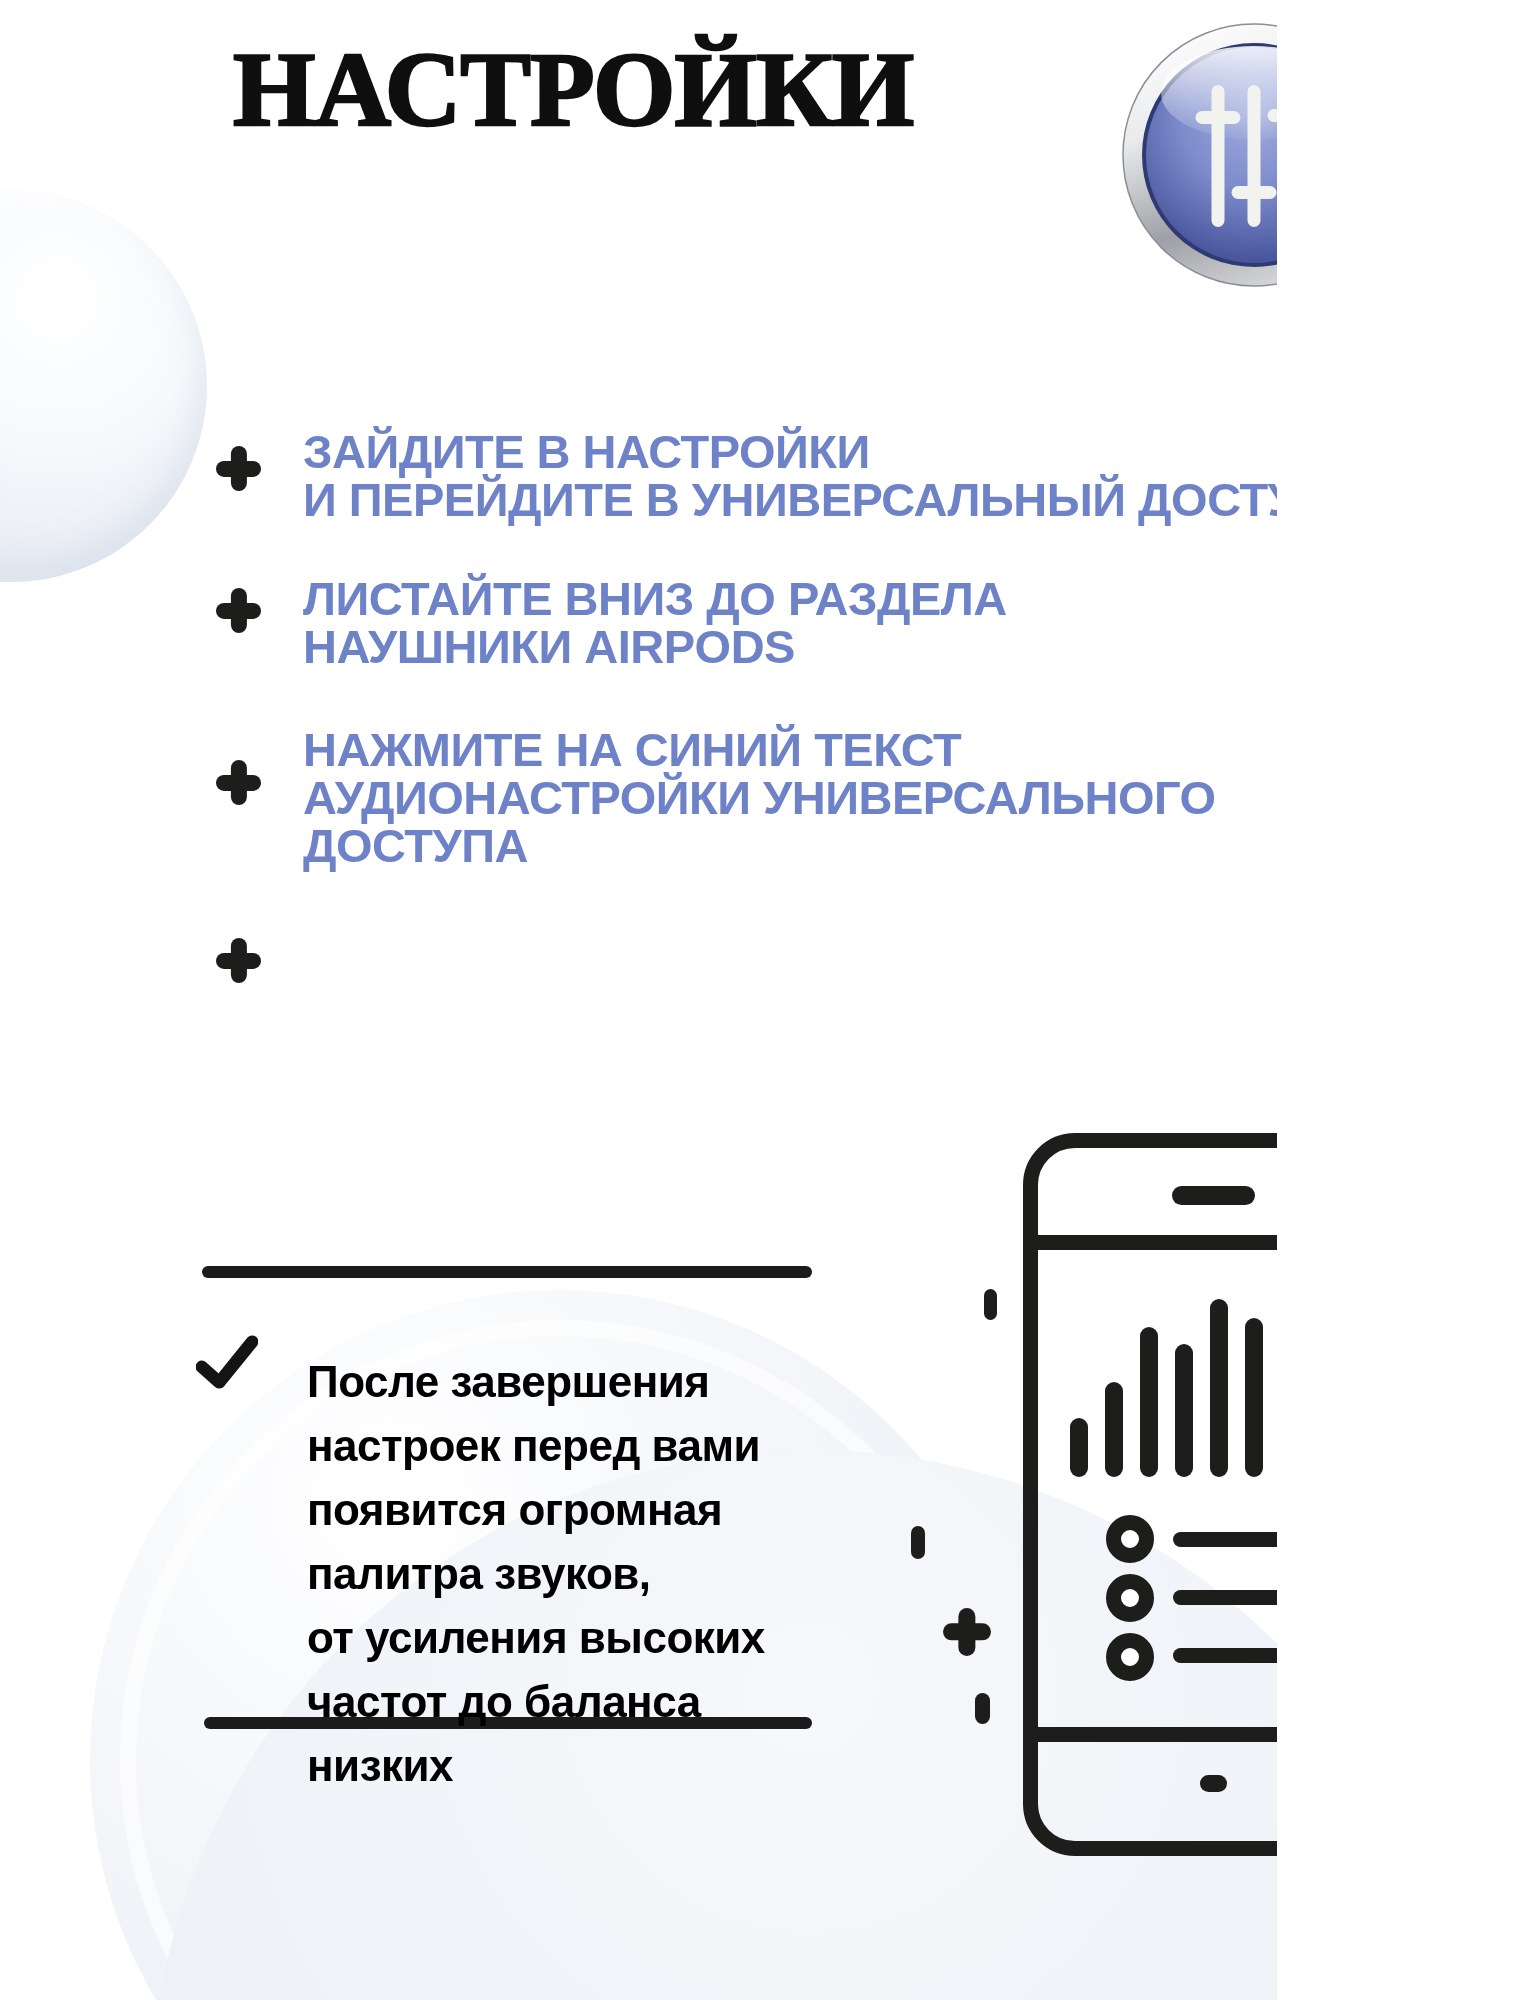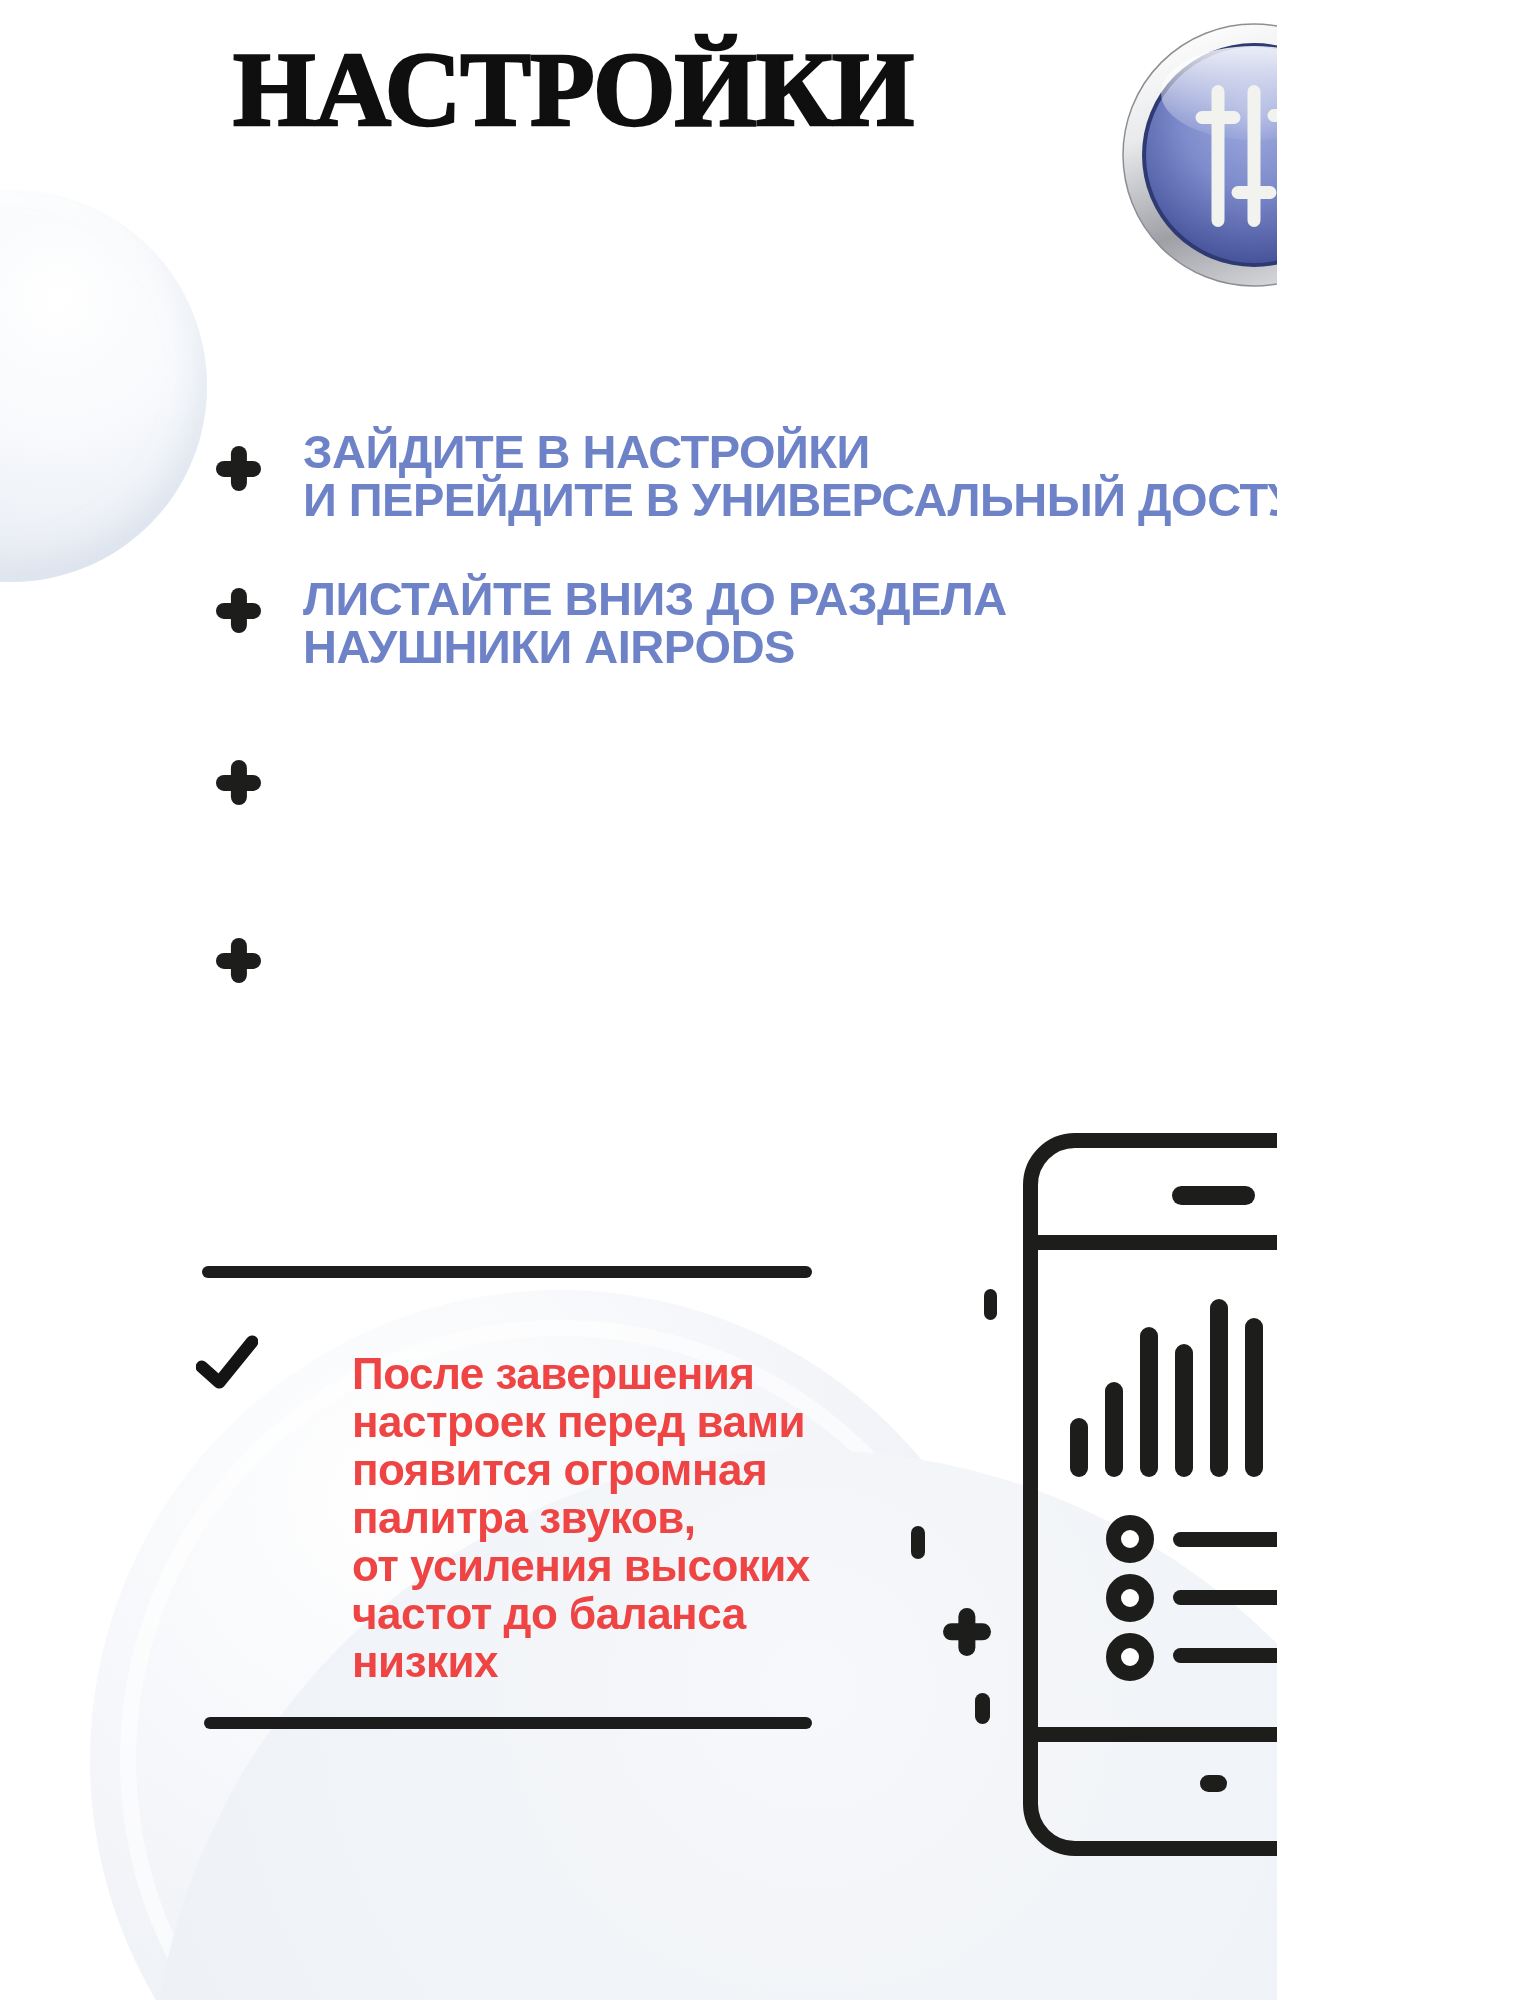--- a/index.html
+++ b/index.html
@@ -56,22 +56,22 @@
   .p3{left:216px; top:760px; width:45px; height:45px;}
   .p4{left:216px; top:938px; width:45px; height:45px;}
   
   .rule{position:absolute; height:12px; background:#1c1c1c; border-radius:7px; z-index:2;}
   .rule-top{left:202px; top:1266px; width:610px;}
   .rule-bottom{left:204px; top:1717px; width:608px;}
   
   .check{position:absolute; left:196px; top:1334px; width:62px; height:58px; z-index:2;}
   .note{
     position:absolute; left:307px; top:1350px; width:560px; z-index:2;
-    color:#ef4444; font-weight:bold; font-size:44px; line-height:48px;
-    white-space:pre-line; letter-spacing:-0.5px;margin-left:45px;
+    color:#000000; font-weight:bold; font-size:44px; line-height:64px;
+    white-space:pre-line; letter-spacing:-0.5px;
   }
   
   .phone{
     position:absolute; left:1023px; top:1133px; width:379px; height:723px;
     border:15px solid #1d1d1b; border-radius:52px; box-sizing:border-box; z-index:2;
   }
   .phone .speaker{position:absolute; left:134px; top:38px; width:83px; height:19px;
     background:#1d1d1b; border-radius:10px;}
   .phone .screen-top{position:absolute; left:-15px; top:87px; width:379px; height:15px; background:#1d1d1b;}
   .phone .screen-bottom{position:absolute; left:-15px; top:579px; width:379px; height:15px; background:#1d1d1b;}
@@ -141,20 +141,23 @@
     </g>
   </svg>
 
   <div class="plus p1"></div>
   <div class="step s1">ЗАЙДИТЕ В НАСТРОЙКИ
 И ПЕРЕЙДИТЕ В УНИВЕРСАЛЬНЫЙ ДОСТУП</div>
   <div class="plus p2"></div>
   <div class="step s2">ЛИСТАЙТЕ ВНИЗ ДО РАЗДЕЛА
 НАУШНИКИ AIRPODS</div>
   <div class="plus p3"></div>
+  <div class="step s3">НАЖМИТЕ НА СИНИЙ ТЕКСТ
+АУДИОНАСТРОЙКИ УНИВЕРСАЛЬНОГО
+ДОСТУПА</div>
   <div class="plus p4"></div>
 
   <div class="rule rule-top"></div>
   <div class="rule rule-bottom"></div>
 
   <svg class="check" viewBox="0 0 64 60">
     <path d="M6 34 L24 50 L58 8" fill="none" stroke="#141414" stroke-width="13" stroke-linecap="round" stroke-linejoin="round"></path>
   </svg>
   <div class="note">После завершения
 настроек перед вами

